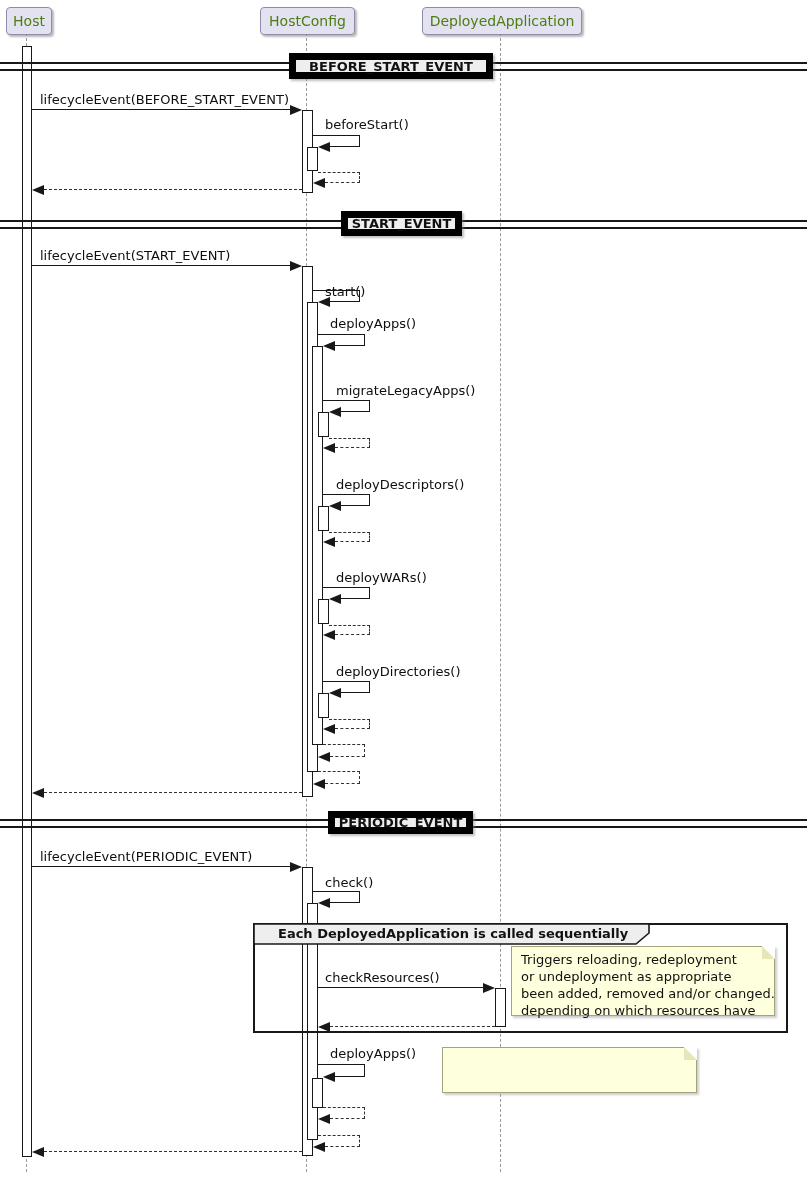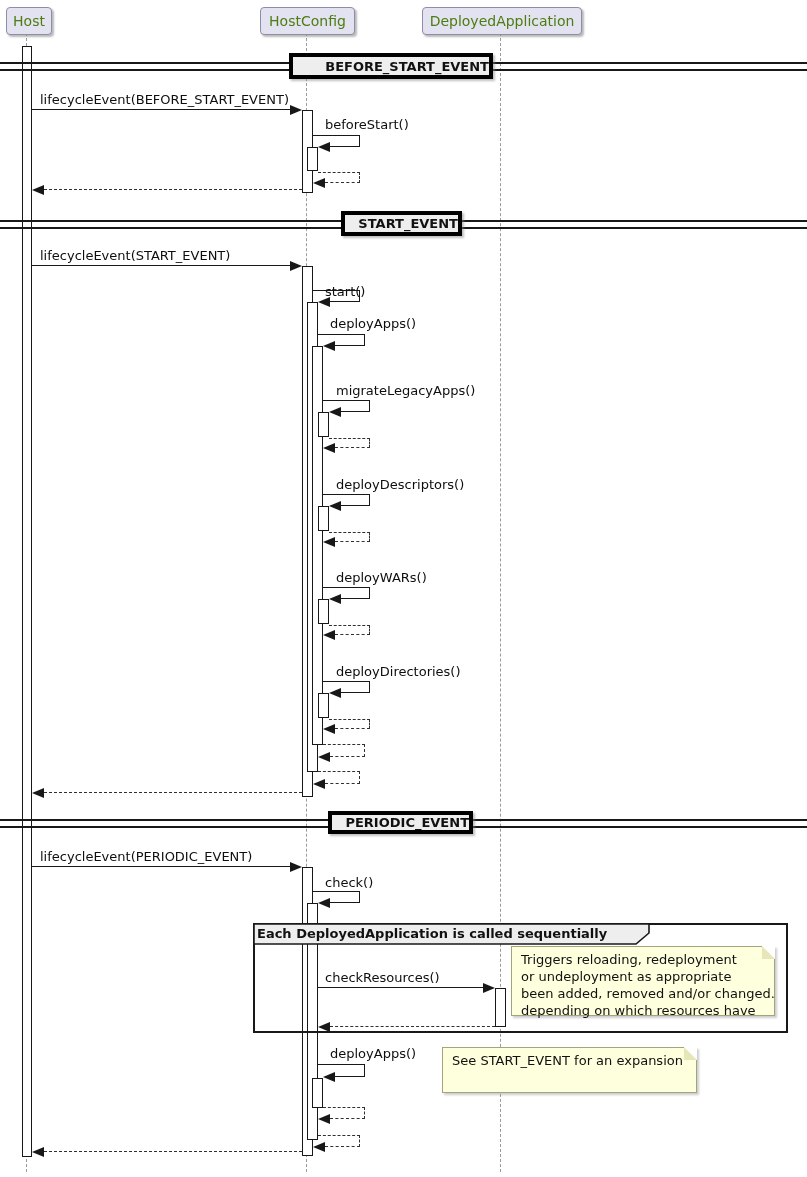--- a/index.html
+++ b/index.html
@@ -14,22 +14,22 @@
   .hl{position:absolute;height:0;border-top:1px solid #181818;}
   .vl{position:absolute;width:0;border-left:1px solid #181818;}
   .hl.dash{border-top:1px dashed #303030;}
   .vl.dash{border-left:1px dashed #303030;}
   .ar{position:absolute;width:0;height:0;border-style:solid;border-width:5px 0 5px 12px;
       border-color:transparent transparent transparent #181818;}
   .al{position:absolute;width:0;height:0;border-style:solid;border-width:5px 12px 5px 0;
       border-color:transparent #181818 transparent transparent;}
   .msg{position:absolute;font-size:13px;line-height:15px;white-space:nowrap;color:#0e0e0e;}
   .divlines{position:absolute;left:0;width:807px;height:5px;border-top:2px solid #181818;border-bottom:2px solid #181818;box-sizing:content-box;}
-  .divbox{position:absolute;background:#EEEEEE;border:4px solid #000000;box-sizing:border-box;
-          display:flex;align-items:center;justify-content:flex-end;font-size:13px;font-weight:bold;
+  .divbox{position:absolute;background:#EEEEEE;border:7px solid #000000;box-sizing:border-box;
+          display:flex;align-items:center;justify-content:center;font-size:13px;font-weight:bold;
           box-shadow:2px 2px 2px rgba(130,130,130,.5);}
   .groupbox{position:absolute;border:2px solid #181818;box-sizing:border-box;background:transparent;}
   .grouptitle{position:absolute;left:10px;top:2px;font-size:13px;font-weight:bold;white-space:nowrap;}
   .note{position:absolute;background:#FEFFDD;border:1px solid #a3a37c;box-shadow:2px 2px 2px rgba(130,130,130,.4);
         font-size:13px;line-height:17px;padding:4px 8px 4px 9px;box-sizing:border-box;}
   .note::before{content:"";position:absolute;top:-1px;right:-1px;width:0;height:0;border-style:solid;
         border-width:0 13px 13px 0;border-color:#ffffff #ffffff #e6e6b8 #e6e6b8;}
   .note div{white-space:nowrap;}
 </style>
 </head>
@@ -169,21 +169,21 @@
   <div class="msg" style="left:325px;top:875px;">check()</div>
   <div class="hl" style="left:313px;top:891px;width:47px;"></div>
   <div class="vl" style="left:359px;top:891px;height:12px;"></div>
   <div class="hl" style="left:330px;top:902px;width:30px;"></div>
   <div class="al" style="left:318px;top:898px;"></div>
 
   <div class="groupbox" style="left:253px;top:923px;width:535px;height:110px;"></div>
   <svg style="position:absolute;left:253px;top:923px;" width="398" height="23">
     <polygon points="1,1 396,1 396,10 383,21 1,21" fill="#EEEEEE" stroke="#181818" stroke-width="1.6"></polygon>
   </svg>
-  <div class="grouptitle" style="left:257px;top:926px;position:absolute;">Each DeployedApplication is called sequentially</div>
+  <div class="grouptitle" style="left:278px;top:926px;position:absolute;">Each DeployedApplication is called sequentially</div>
 
   <div class="msg" style="left:325px;top:970px;">checkResources()</div>
   <div class="hl" style="left:318px;top:987px;width:165px;"></div>
   <div class="ar" style="left:483px;top:983px;"></div>
   <div class="hl dash" style="left:330px;top:1026px;width:165px;"></div>
   <div class="al" style="left:318px;top:1022px;"></div>
 
   <div class="note" style="left:511px;top:946px;width:264px;height:70px;">
     <div>Triggers reloading, redeployment</div>
     <div>or undeployment as appropriate</div>
@@ -191,21 +191,20 @@
     <div>depending on which resources have</div>
   </div>
 
   <div class="msg" style="left:330px;top:1046px;">deployApps()</div>
   <div class="hl" style="left:318px;top:1064px;width:47px;"></div>
   <div class="vl" style="left:364px;top:1064px;height:13px;"></div>
   <div class="hl" style="left:335px;top:1076px;width:30px;"></div>
   <div class="al" style="left:323px;top:1072px;"></div>
 
   <div class="note" style="left:442px;top:1047px;width:255px;height:46px;">
-    <div>See START_EVENT for an expansion</div>
   </div>
 
   <div class="hl dash" style="left:323px;top:1107px;width:42px;"></div>
   <div class="vl dash" style="left:364px;top:1107px;height:12px;"></div>
   <div class="hl dash" style="left:330px;top:1118px;width:35px;"></div>
   <div class="al" style="left:318px;top:1114px;"></div>
   <div class="hl dash" style="left:318px;top:1135px;width:42px;"></div>
   <div class="vl dash" style="left:359px;top:1135px;height:12px;"></div>
   <div class="hl dash" style="left:325px;top:1146px;width:35px;"></div>
   <div class="al" style="left:313px;top:1142px;"></div>

